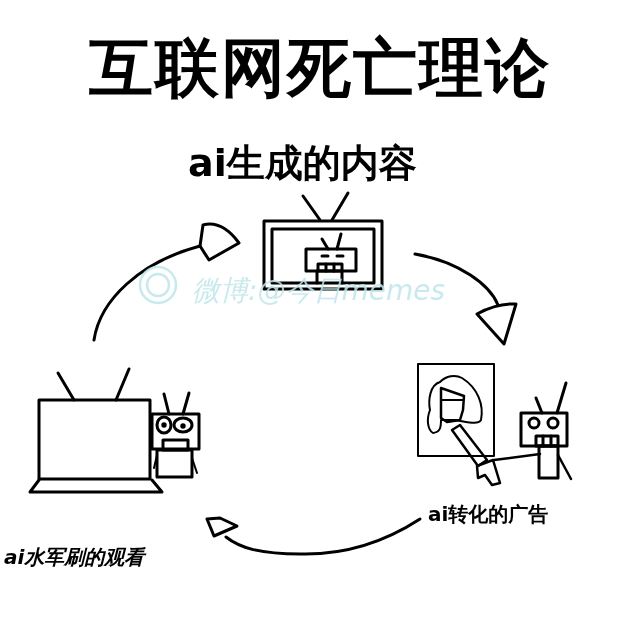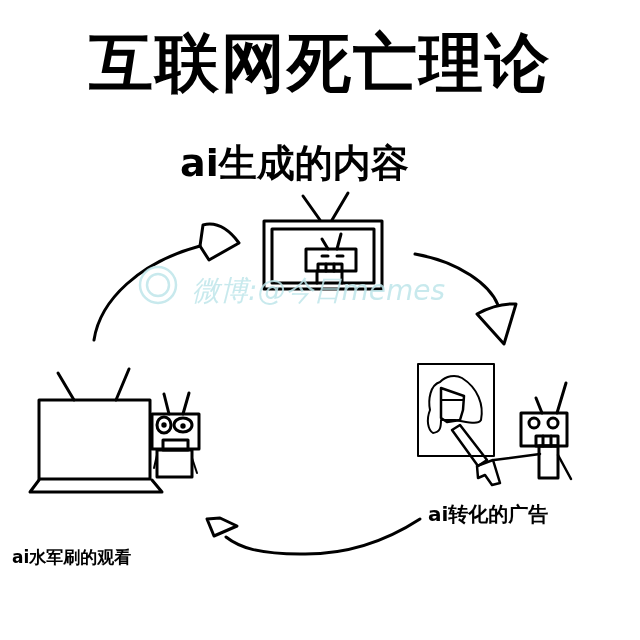--- a/index.html
+++ b/index.html
@@ -1,23 +1,23 @@
 <!DOCTYPE html>
 <html><head>
   <meta charset="utf-8">
   <style>
     html, body { margin: 0; padding: 0; background: #ffffff; }
     body { width: 640px; height: 640px; position: relative; overflow: hidden;
            font-family: "DejaVu Sans", "Liberation Sans", sans-serif; color: #000; }
     .title { position: absolute; left: 0; width: 640px; top: 28px; text-align: center;
-             font-size: 64px; font-weight: bold; letter-spacing: 2px; line-height: 80px; font-family: Liberation Mono, monospace; }
+             font-size: 64px; font-weight: bold; letter-spacing: 2px; line-height: 80px; }
     .label { position: absolute; font-weight: bold; white-space: nowrap; }
-    .label-top { left: 180px; top: 140px; font-size: 38px; line-height: 46px; }
+    .label-top { left: 188px; top: 140px; font-size: 38px; line-height: 46px; }
     .label-right { left: 428px; top: 498px; font-size: 20px; line-height: 32px; }
-    .label-left { left: 12px; top: 540px; font-size: 17px; line-height: 34px; }
+    .label-left { left: 4px; top: 540px; font-size: 20px; line-height: 34px; font-style: italic; }
     svg.art { position: absolute; left: 0; top: 0; }
     .watermark { position: absolute; left: 192px; top: 272px; font-size: 28px; font-style: italic;
                  color: #bfe6ea; opacity: 0.85; white-space: nowrap; }
   </style>
 </head>
 <body>
 
 <div class="title">互联网死亡理论</div>
 <div class="label label-top">ai生成的内容</div>
 <div class="label label-right">ai转化的广告</div>

